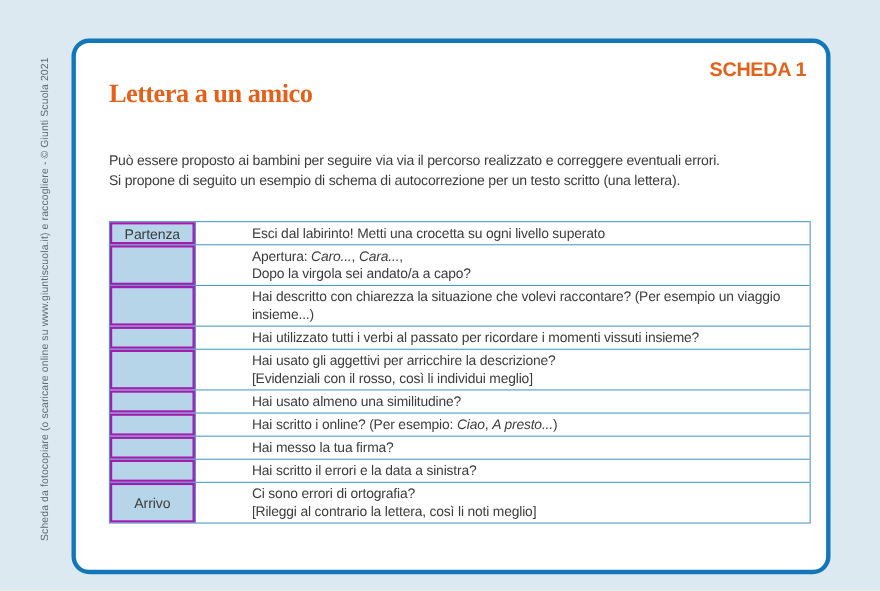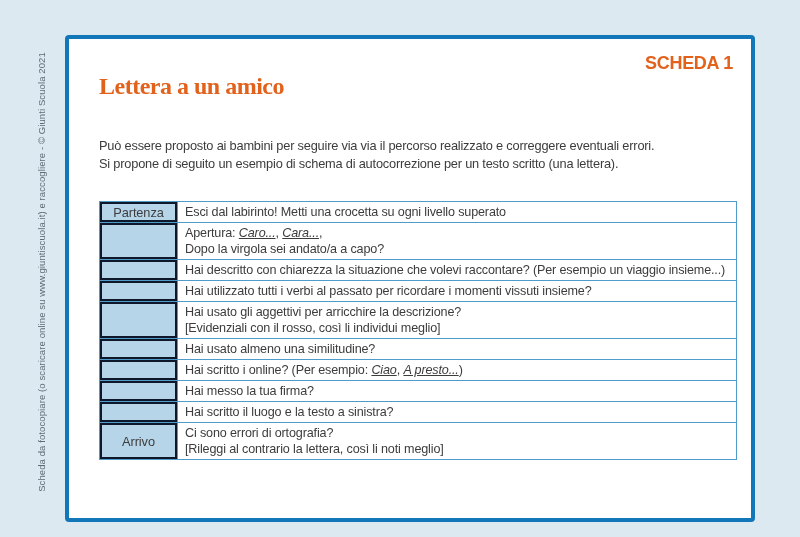--- a/index.html
+++ b/index.html
@@ -27,21 +27,21 @@
     font-size:9.5px;
     letter-spacing:0.1px;
     color:var(--side);
   }
   .card{
     position:absolute;
     left:65px;top:35px;
     width:690px;height:487px;
     background:#ffffff;
     border:4px solid var(--card-border);
-    border-radius:4px;
+    border-radius:16px;
   }
   .sheet-label{
     position:absolute;
     top:14px;right:18px;
     font-size:18px;
     font-weight:bold;
     letter-spacing:-0.3px;
     color:var(--accent);
   }
   .title{
@@ -69,21 +69,21 @@
     border:1px solid var(--tbl-border);
     background:#ffffff;
   }
   .row{display:flex;border-top:1px solid var(--tbl-border);}
   .row:first-child{border-top:none;}
   .cell-label{
     flex:0 0 78px;
     border-right:1px solid var(--tbl-border);
     padding:2px;
     display:flex;
-    background:#0f172a;
+    background:#a21caf;
   }
   .label-inner{
     flex:1;
     background:var(--label-bg);
     display:flex;
     align-items:center;
     justify-content:center;
     font-size:12.8px;
     letter-spacing:-0.1px;
     color:var(--text);
@@ -92,22 +92,23 @@
     flex:1;
     min-height:20px;
     padding:2px 7px;
     display:flex;
     flex-direction:column;
     justify-content:center;
     font-size:12.6px;
     line-height:16px;
     letter-spacing:-0.15px;
     color:var(--text);
-  }
-  .it{font-style:italic;text-decoration:underline;}
+    margin-left:44px;
+  }
+  .it{font-style:italic;}
 </style>
 </head>
 <body>
 
 <div class="page">
 
   <div class="side-note">Scheda da fotocopiare (o scaricare online su www.giuntiscuola.it) e raccogliere - © Giunti Scuola 2021</div>
 
   <div class="card">
 
@@ -185,21 +186,21 @@
           </div>
           <div class="cell-content">
             <div class="line"><span>Hai messo la tua firma?</span></div>
           </div>
         </div>
         <div class="row">
           <div class="cell-label">
             <div class="label-inner"></div>
           </div>
           <div class="cell-content">
-            <div class="line"><span>Hai scritto il luogo e la testo a sinistra?</span></div>
+            <div class="line"><span>Hai scritto il errori e la data a sinistra?</span></div>
           </div>
         </div>
         <div class="row">
           <div class="cell-label">
             <div class="label-inner">Arrivo</div>
           </div>
           <div class="cell-content">
             <div class="line"><span>Ci sono errori di ortografia?</span></div>
             <div class="line"><span>[Rileggi al contrario la lettera, così li noti meglio]</span></div>
           </div>

